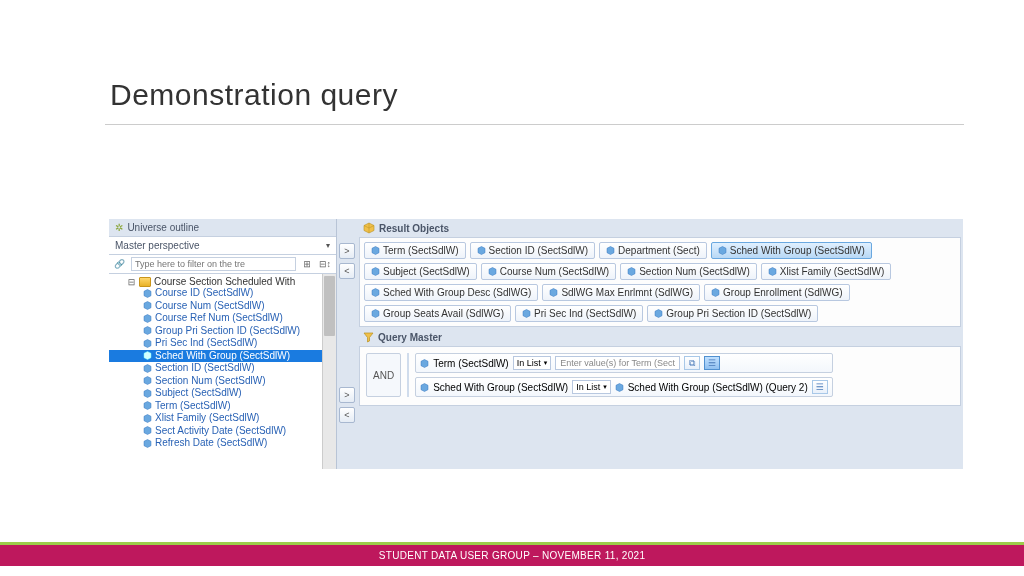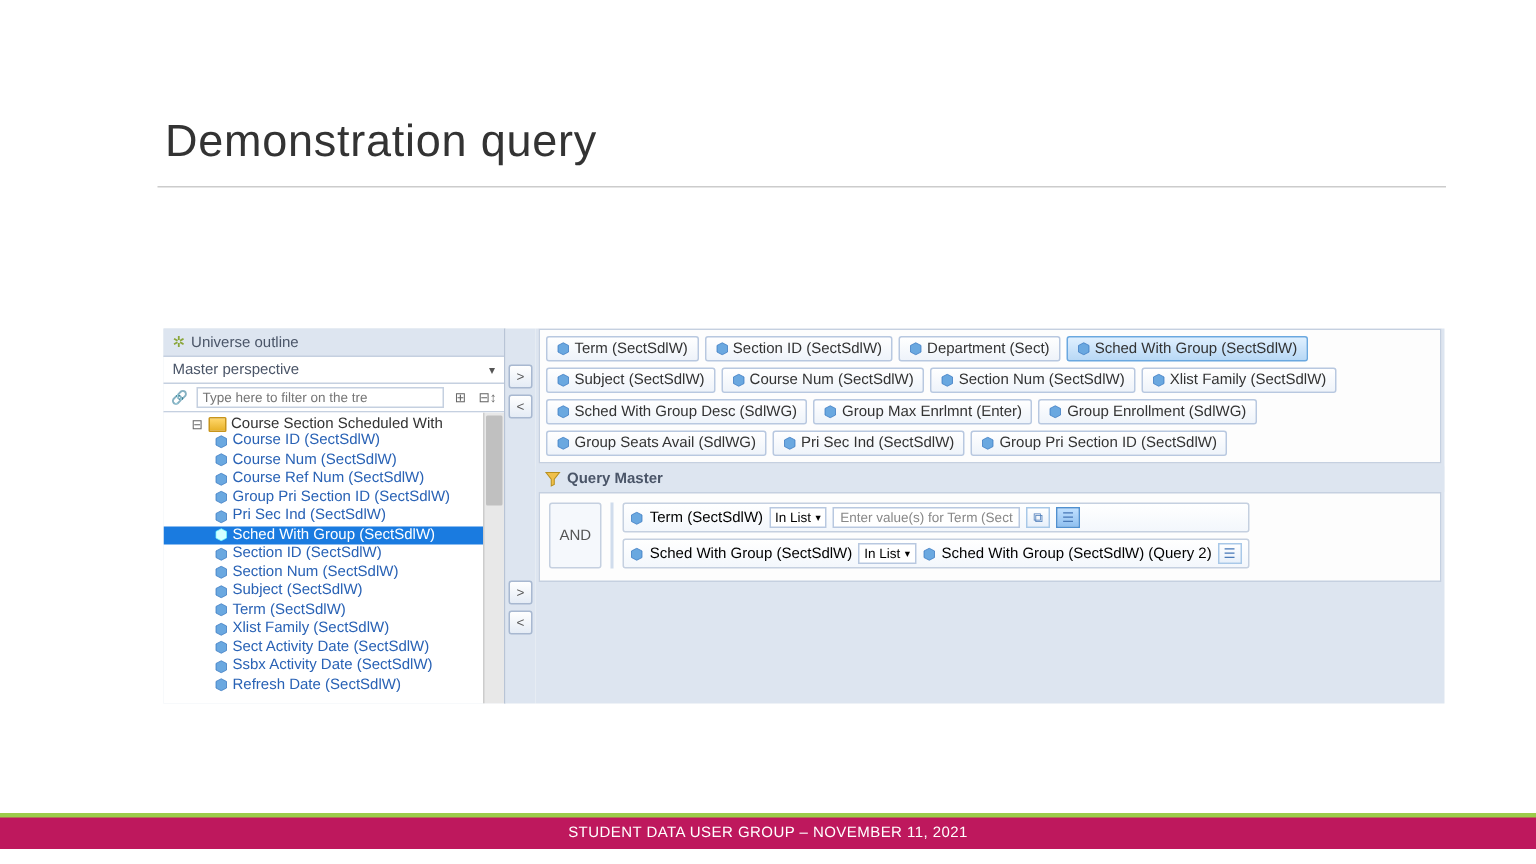--- a/index.html
+++ b/index.html
@@ -148,44 +148,47 @@
           <div class="tree-item">
             <span class="dim-icon"><svg viewBox="0 0 9 9">
                 <path d="M4.5 0.5 L8 2.3 L8 6.7 L4.5 8.5 L1 6.7 L1 2.3 Z" fill="#6aa8e0" stroke="#3a78c0" stroke-width="0.5"></path>
               </svg></span>
             <span>Sect Activity Date (SectSdlW)</span>
           </div>
           <div class="tree-item">
             <span class="dim-icon"><svg viewBox="0 0 9 9">
                 <path d="M4.5 0.5 L8 2.3 L8 6.7 L4.5 8.5 L1 6.7 L1 2.3 Z" fill="#6aa8e0" stroke="#3a78c0" stroke-width="0.5"></path>
               </svg></span>
-            <span>Ssbx Activity Date (SectSdlW)</span>
-          </div>
-          <div class="tree-item">
-            <span class="dim-icon"><svg viewBox="0 0 9 9">
-                <path d="M4.5 0.5 L8 2.3 L8 6.7 L4.5 8.5 L1 6.7 L1 2.3 Z" fill="#6aa8e0" stroke="#3a78c0" stroke-width="0.5"></path>
-              </svg></span>
             <span>Refresh Date (SectSdlW)</span>
           </div>
         </div>
       <div class="tree-scrollbar">
         <div class="tree-thumb"></div>
       </div>
     </div>
   </div>
 
   <div class="mover-col">
     <div class="mover-btn">&gt;</div>
     <div class="mover-btn">&lt;</div>
     <div class="mover-spacer"></div>
     <div class="mover-btn">&gt;</div>
     <div class="mover-btn">&lt;</div>
   </div>
 
   <div class="main">
+    <div class="sect-header">
+      <span class="cube-icon">
+        <svg viewBox="0 0 12 12">
+            <path d="M6 1 L11 3.5 L11 8.5 L6 11 L1 8.5 L1 3.5 Z" fill="#f0c04a" stroke="#b89020" stroke-width="0.6"></path>
+            <path d="M6 1 L6 11 M1 3.5 L6 6 L11 3.5" fill="none" stroke="#b89020" stroke-width="0.5"></path>
+          </svg>
+      </span>
+      <span>Result Objects</span>
+    </div>
     <div class="result-area" id="result-chips">
         <span class="chip">
           <span class="dim-icon"><svg viewBox="0 0 9 9">
               <path d="M4.5 0.5 L8 2.3 L8 6.7 L4.5 8.5 L1 6.7 L1 2.3 Z" fill="#6aa8e0" stroke="#3a78c0" stroke-width="0.5"></path>
             </svg></span>
           <span>Term (SectSdlW)</span>
         </span>
         <span class="chip">
           <span class="dim-icon"><svg viewBox="0 0 9 9">
               <path d="M4.5 0.5 L8 2.3 L8 6.7 L4.5 8.5 L1 6.7 L1 2.3 Z" fill="#6aa8e0" stroke="#3a78c0" stroke-width="0.5"></path>
@@ -231,21 +234,21 @@
         <span class="chip">
           <span class="dim-icon"><svg viewBox="0 0 9 9">
               <path d="M4.5 0.5 L8 2.3 L8 6.7 L4.5 8.5 L1 6.7 L1 2.3 Z" fill="#6aa8e0" stroke="#3a78c0" stroke-width="0.5"></path>
             </svg></span>
           <span>Sched With Group Desc (SdlWG)</span>
         </span>
         <span class="chip">
           <span class="dim-icon"><svg viewBox="0 0 9 9">
               <path d="M4.5 0.5 L8 2.3 L8 6.7 L4.5 8.5 L1 6.7 L1 2.3 Z" fill="#6aa8e0" stroke="#3a78c0" stroke-width="0.5"></path>
             </svg></span>
-          <span>Group Max Enrlmnt (Enter)</span>
+          <span>SdlWG Max Enrlmnt (SdlWG)</span>
         </span>
         <span class="chip">
           <span class="dim-icon"><svg viewBox="0 0 9 9">
               <path d="M4.5 0.5 L8 2.3 L8 6.7 L4.5 8.5 L1 6.7 L1 2.3 Z" fill="#6aa8e0" stroke="#3a78c0" stroke-width="0.5"></path>
             </svg></span>
           <span>Group Enrollment (SdlWG)</span>
         </span>
         <span class="chip">
           <span class="dim-icon"><svg viewBox="0 0 9 9">
               <path d="M4.5 0.5 L8 2.3 L8 6.7 L4.5 8.5 L1 6.7 L1 2.3 Z" fill="#6aa8e0" stroke="#3a78c0" stroke-width="0.5"></path>

